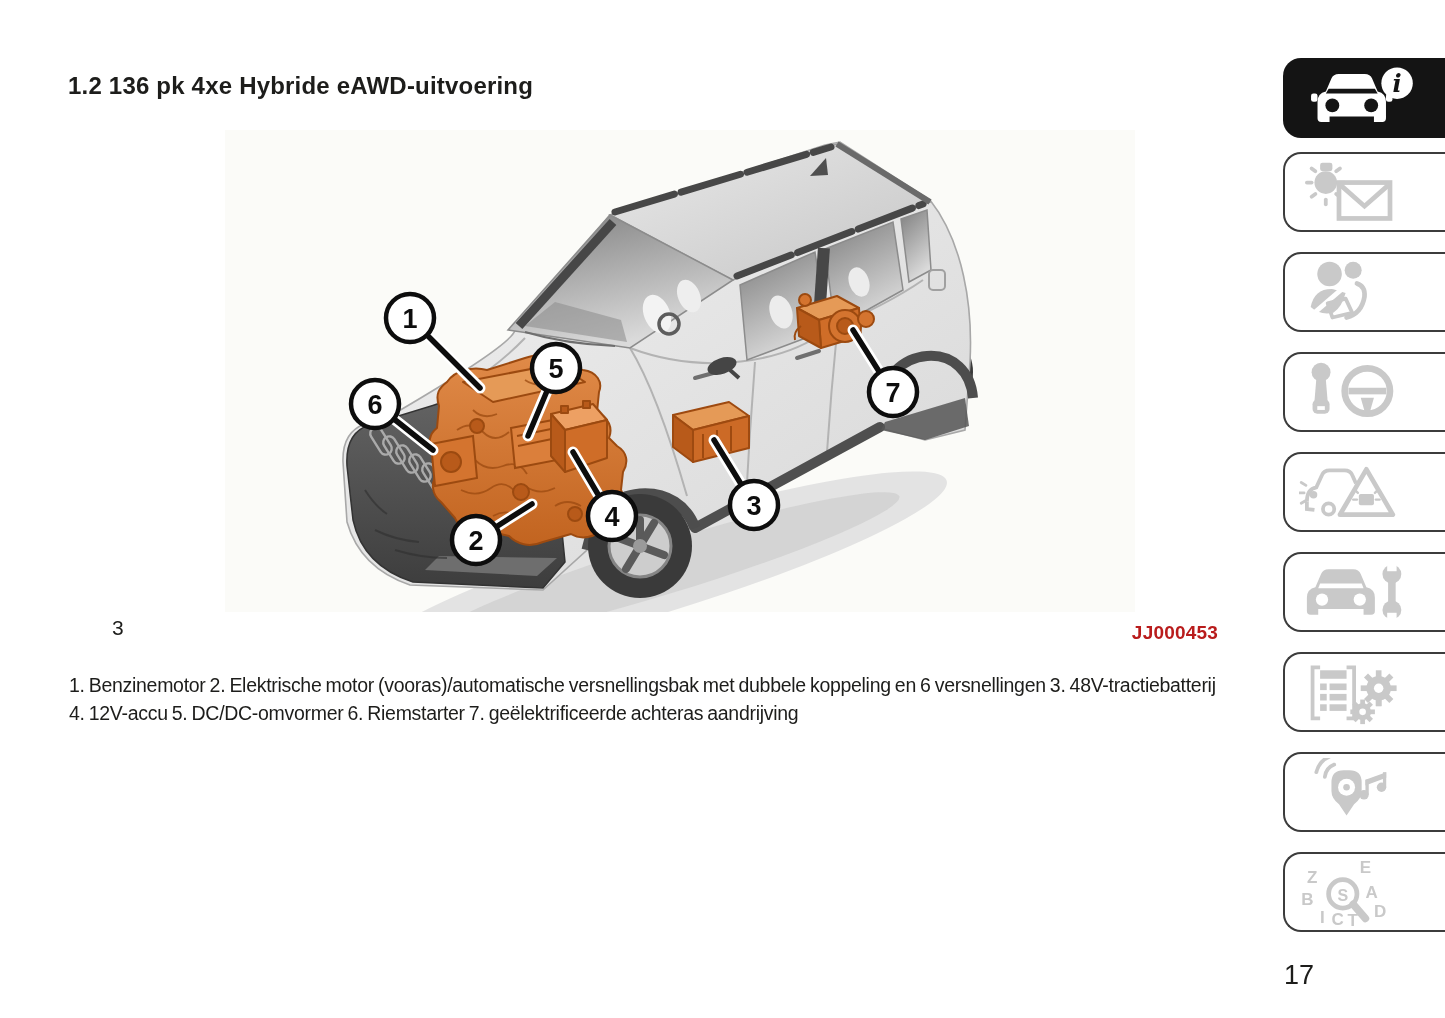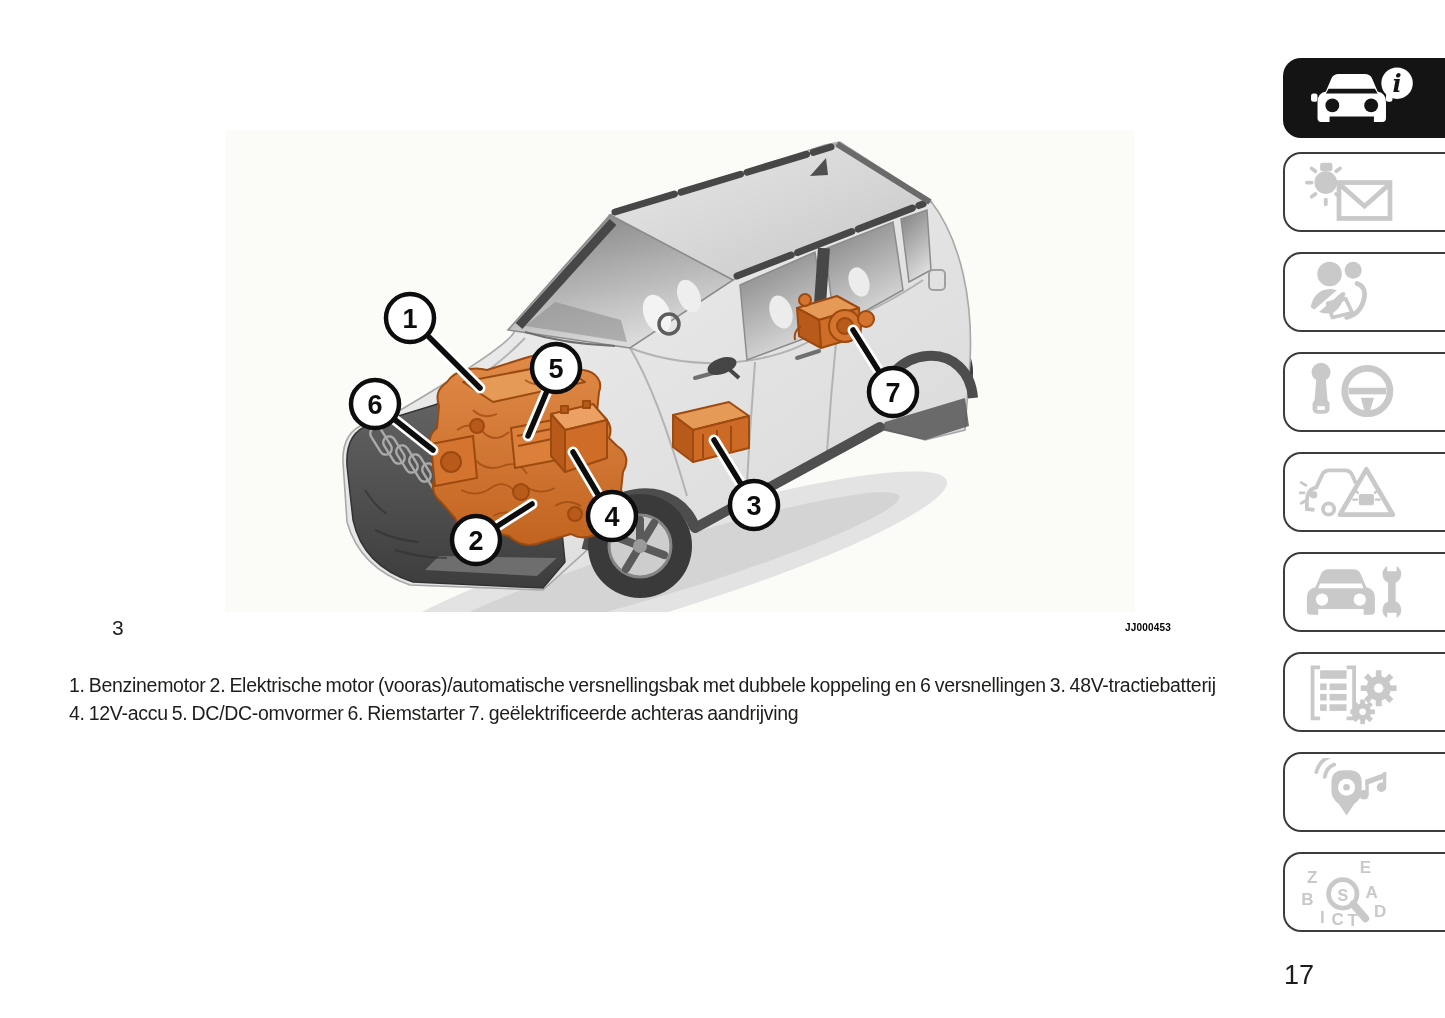--- a/index.html
+++ b/index.html
@@ -6,22 +6,22 @@
   .page{
     position:relative;width:1445px;height:1018px;background:#ffffff;
     font-family:"Liberation Sans", sans-serif;color:#1d1d1b;overflow:hidden;
   }
   .heading{
     position:absolute;left:68px;top:72px;margin:0;
     font-size:24px;font-weight:bold;letter-spacing:.2px;color:#1d1d1b;
   }
   .figure-wrap{position:absolute;left:225px;top:130px;width:910px;height:482px;}
   .fig-number{position:absolute;left:112px;top:616px;font-size:21px;color:#1d1d1b;}
-  .fig-code{position:absolute;left:1078px;top:622px;width:140px;text-align:center;
-    font-size:10px;font-weight:bold;letter-spacing:.2px;color:#000000;}
+  .fig-code{position:absolute;left:1078px;top:622px;width:140px;text-align:right;
+    font-size:19px;font-weight:bold;letter-spacing:.2px;color:#b91c1c;}
   .caption{
     position:absolute;left:68px;top:670px;width:1160px;margin:1px;
     font-size:19.5px;line-height:28px;letter-spacing:-0.3px;word-spacing:-1px;color:#1d1d1b;
   }
   .page-number{position:absolute;left:1284px;top:960px;width:60px;text-align:left;
     font-size:27px;color:#1d1d1b;}
 
   
   .tab{
     position:absolute;left:1283px;width:190px;height:80px;background:#ffffff;
@@ -30,20 +30,21 @@
   }
   .tab.active{background:#141414;border:none;}
   .tab svg{margin-left:14px;}
   .tab.active svg{margin-left:16px;}
 </style>
 </head>
 <body>
 
 <div class="page">
 
+  <h1 class="heading">1.2 136 pk 4xe Hybride eAWD-uitvoering</h1>
 
   <div class="figure-wrap">
     <svg width="910" height="482" viewBox="0 0 910 482">
       <defs>
         <linearGradient id="bodyG" x1="0" y1="0" x2="1" y2="1">
           <stop offset="0" stop-color="#f2f2f2"></stop>
             <stop offset="1" stop-color="#d7d7d7"></stop>
         </linearGradient>
         <linearGradient id="roofG" x1="0" y1="0" x2="1" y2="1">
           <stop offset="0" stop-color="#e8e8e8"></stop>

